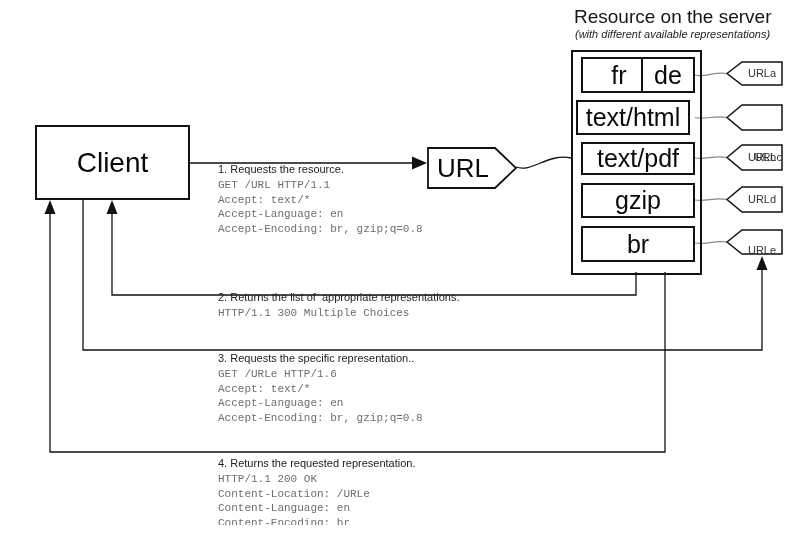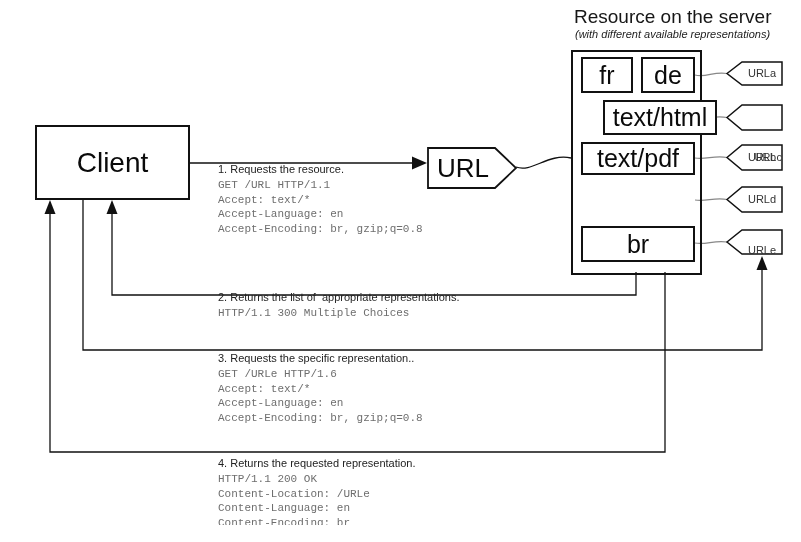--- a/index.html
+++ b/index.html
@@ -19,23 +19,23 @@
   .shape{fill:#ffffff;stroke:var(--line);stroke-width:1.8px;}
   .tag{fill:#ffffff;stroke:var(--line);stroke-width:1.5px;}
   .arrowhead{fill:var(--line);stroke:none;}
   .connector{fill:none;stroke:var(--connector);stroke-width:1.2px;}
   .box{
     position:absolute;border:2px solid var(--line);background:#fff;
     display:flex;align-items:center;justify-content:center;color:#0a0a0a;
   }
   .client{left:35px;top:125px;width:151px;height:71px;font-size:28px;}
   .rep{font-size:25px;letter-spacing:0;}
-  .rep-fr{left:581px;top:57px;width:48px;height:32px;}
+  .rep-fr{left:581px;top:57px;width:48px;height:32px;padding-left:12px;}
   .rep-de{left:641px;top:57px;width:50px;height:32px;}
-  .rep-html{left:603px;top:100px;width:110px;height:31px;justify-content:center;}
+  .rep-html{left:576px;top:100px;width:110px;height:31px;justify-content:center;}
   .rep-pdf{left:581px;top:142px;width:110px;height:29px;}
   .rep-gzip{left:581px;top:183px;width:110px;height:31px;}
   .rep-br{left:581px;top:226px;width:110px;height:32px;}
   .server-box{left:571px;top:50px;width:127px;height:221px;position:absolute;
     border:2px solid var(--line);background:transparent;}
   .url-label{left:428px;top:148px;width:70px;height:40px;position:absolute;
     display:flex;align-items:center;justify-content:center;font-size:26px;color:#0a0a0a;}
   .server-title{left:574px;top:6px;position:absolute;font-size:19px;color:#161616;white-space:pre;}
   .server-subtitle{left:575px;top:28px;position:absolute;font-size:11px;font-style:italic;color:#222;white-space:pre;}
   .tag-label{position:absolute;width:40px;text-align:center;font-size:11px;color:#333;
@@ -96,20 +96,23 @@
   </div>
   <div class="box rep rep-de">
     <span>de</span>
   </div>
   <div class="box rep rep-html">
     <span>text/html</span>
   </div>
   <div class="box rep rep-pdf">
     <span>text/pdf</span>
   </div>
+  <div class="box rep rep-gzip">
+    <span>gzip</span>
+  </div>
   <div class="box rep rep-br">
     <span>br</span>
   </div>
 
   <div class="tag-label" style="left:742px;top:67px;">URLa</div>
   <div class="tag-label" style="left:742px;top:111px;margin-top:40px;">URLb</div>
   <div class="tag-label" style="left:742px;top:151px;text-align:right;">URLc</div>
   <div class="tag-label" style="left:742px;top:193px;">URLd</div>
   <div class="tag-label" style="left:742px;top:244px;">URLe</div>
 

